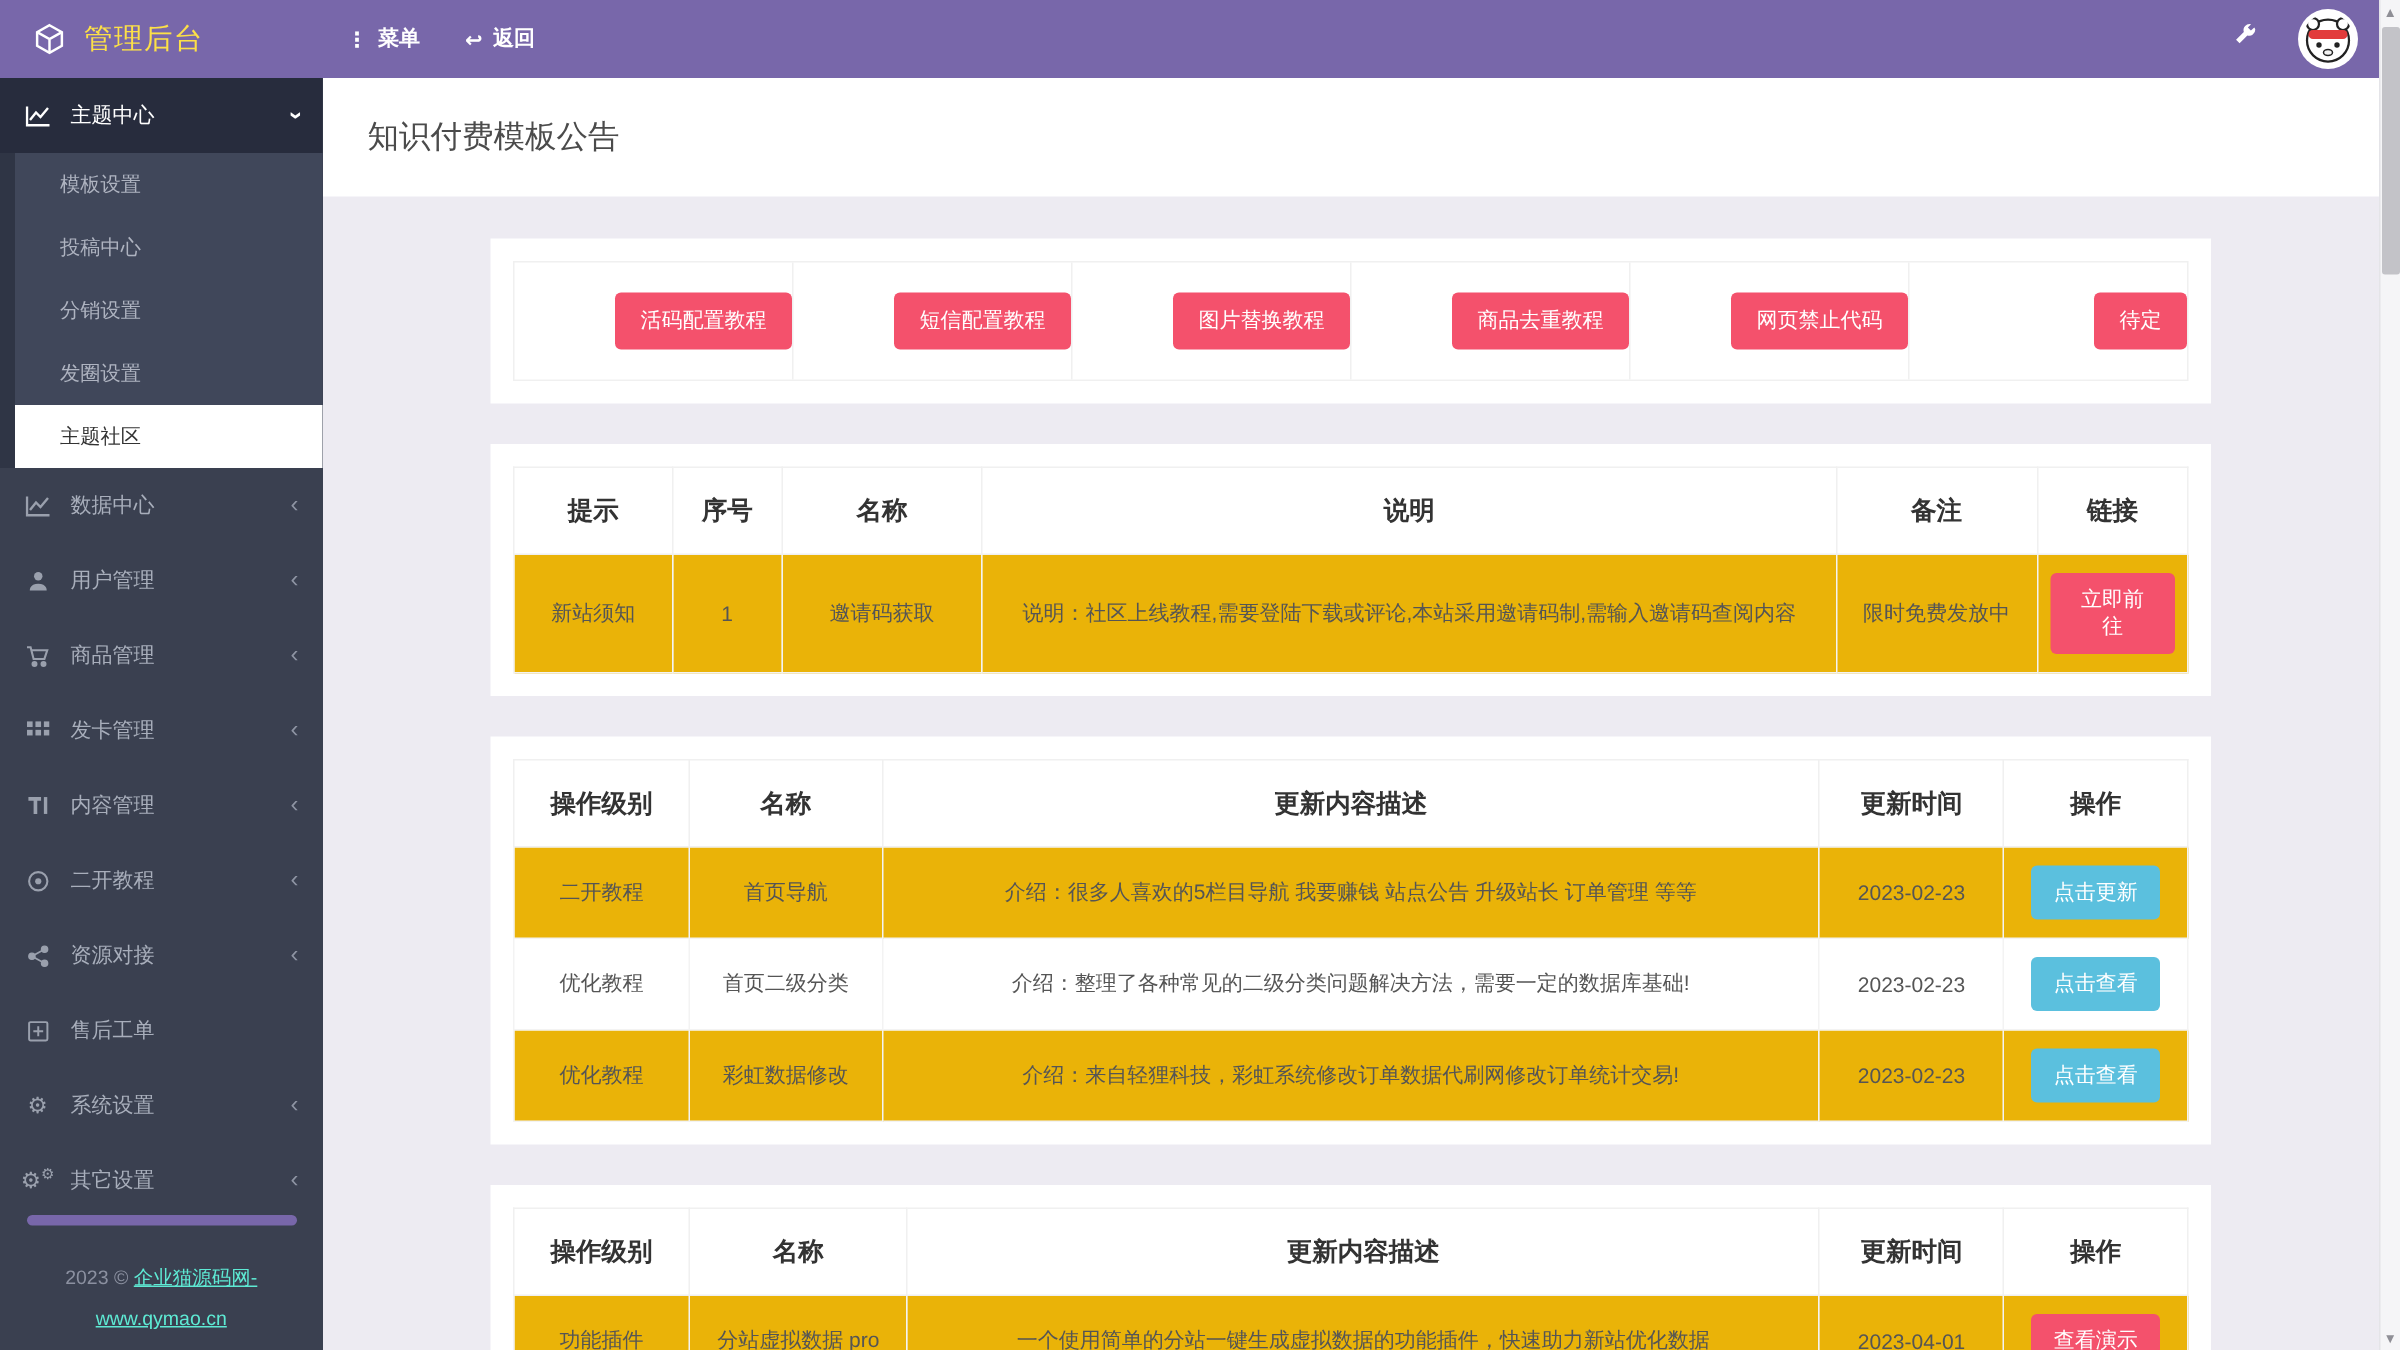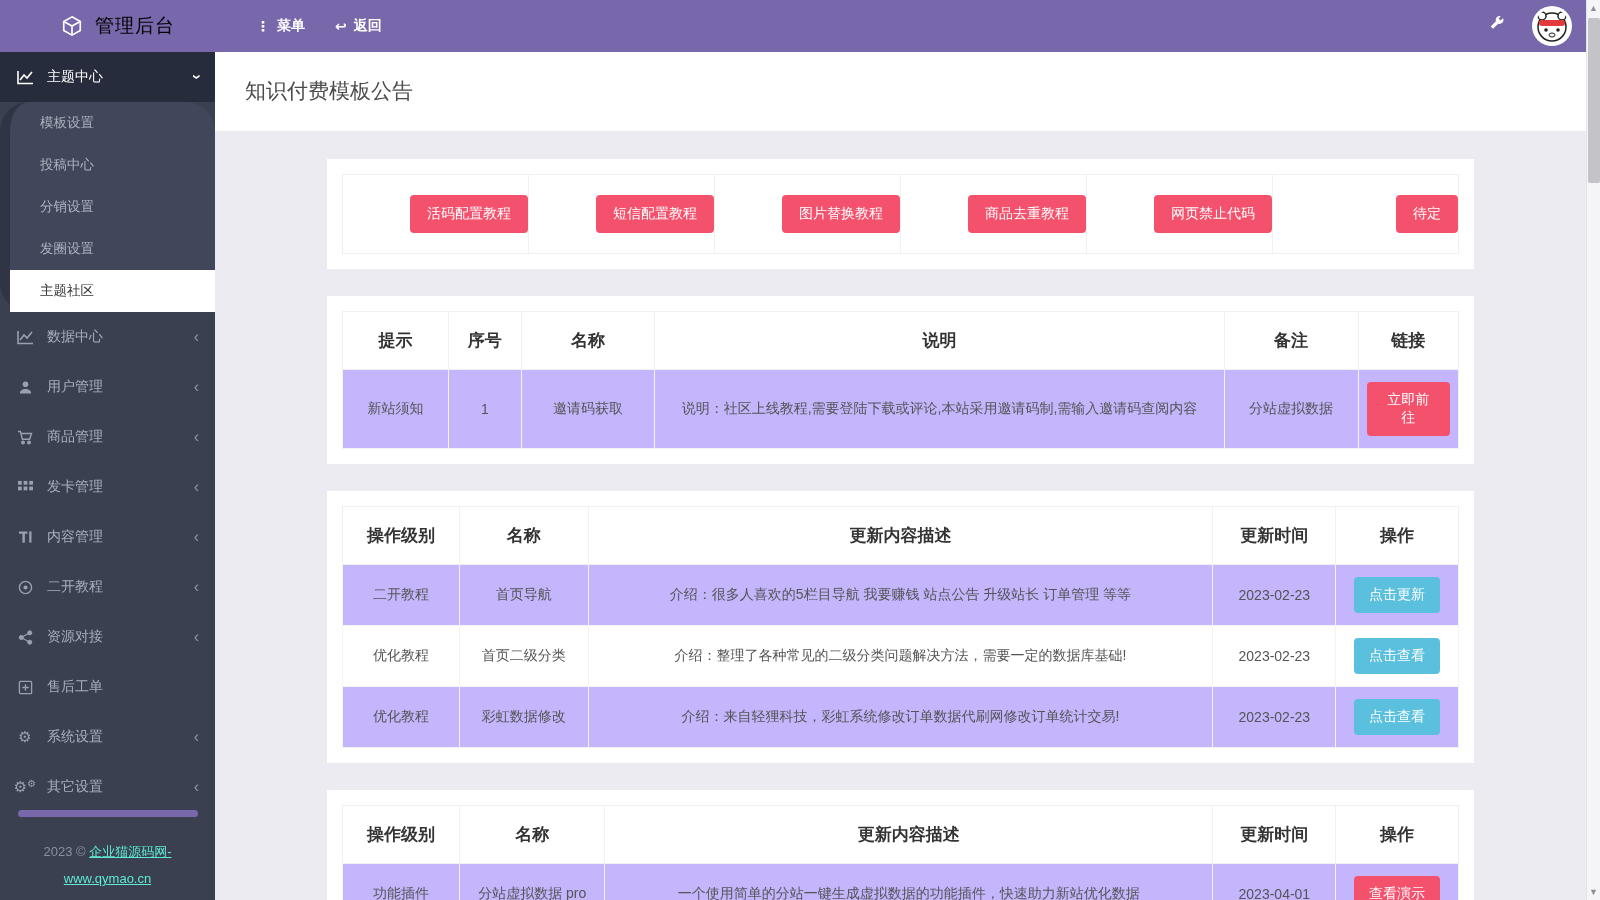--- a/index.html
+++ b/index.html
@@ -8,21 +8,21 @@
     font-family: "Liberation Sans", "DejaVu Sans", sans-serif;
     background:#edebf2; color:#333;
   }
   
   .topbar {
     position:fixed; top:0; left:0; width:1600px; height:52px;
     background:#7867aa; display:flex; align-items:center; z-index:30;
   }
   .brand {
     width:215px; flex:0 0 215px; display:flex; align-items:center; gap:12px;
-    padding-left:36px; color:#000000; font-size:19px; letter-spacing:1px;margin-left:25px;
+    padding-left:22px; color:#fde047; font-size:19px; letter-spacing:1px;
   }
   .brand svg { display:block; }
   .top-actions { display:flex; align-items:center; gap:30px; margin-left:16px; }
   .top-action { display:flex; align-items:center; gap:7px; color:#fff;
     font-size:14px; font-weight:bold; cursor:pointer; }
   .glyph { font-weight:bold; }
   .top-right { margin-left:auto; display:flex; align-items:center; gap:26px; padding-right:28px; }
   .avatar {
     width:40px; height:40px; border-radius:50%; background:#fff;
     border:3px solid rgba(255,255,255,.45); overflow:hidden; cursor:pointer;
@@ -35,21 +35,21 @@
   .side-item {
     height:50px; display:flex; align-items:center; gap:13px;
     padding:0 16px; color:#a8aebb; font-size:14px; cursor:pointer;
   }
   .side-item .ic { width:18px; display:inline-flex; justify-content:center; color:#9aa0ad; font-size:15px; }
   .side-item .ic svg { display:block; }
   .side-item .chev { margin-left:auto; font-size:16px; color:#8e94a3; }
   .side-item.active-parent { background:#272c3d; color:#fff; }
   .side-item.active-parent .ic { color:#fff; }
   .chev-down { display:inline-block; transform:rotate(90deg); font-weight:bold; color:#fff; }
-  .submenu { background:#40475a; border-left:10px solid #2f3545;border-radius:29px; }
+  .submenu { background:#40475a; border-left:10px solid #2f3545; }
   .submenu-item {
     height:42px; line-height:42px; padding-left:30px;
     color:#aeb3c0; font-size:13.5px; cursor:pointer;
   }
   .submenu-item.active { background:#ffffff; color:#333; }
   .side-footer { position:absolute; left:0; right:0; bottom:14px; text-align:center; }
   .side-footer .bar {
     width:180px; height:7px; border-radius:4px; background:#7867aa; margin:0 auto 26px auto;
   }
   .side-footer .line1 { font-size:13px; color:#8b90a0; margin-bottom:10px; }
@@ -70,21 +70,21 @@
     font-size:14px; padding:10px 17px; cursor:pointer;
     font-family:"Liberation Sans","DejaVu Sans",sans-serif; }
   .btn-red { background:#f4516c; }
   .btn-blue { background:#5bc0de; }
   
   table { width:100%; border-collapse:collapse; }
   th { font-size:17px; color:#333; font-weight:bold; text-align:center;
     padding:17px 8px; border:1px solid #f0f0f0; }
   td { font-size:14px; color:#555; text-align:center;
     padding:12px 8px; border:1px solid #f3f3f3; }
-  tbody tr.striped { background:#c4b5fd; }
+  tbody tr.striped { background:#eab308; }
   td .btn { padding:9px 15px; }
   
   .scrollbar { position:fixed; top:0; right:0; bottom:0; width:14px;
     background:#f5f5f7; border-left:1px solid #e4e4e8; z-index:40; }
   .scrollbar .arrow { color:#8f8f96; font-size:9px; text-align:center; height:16px; line-height:16px; }
   .scrollbar .arrow.down { position:absolute; bottom:0; left:0; right:0; }
   .scroll-thumb { position:absolute; top:18px; left:1px; width:12px; height:165px;
     background:#c3c3c8; border-radius:2px; }
 </style>
 </head>
@@ -317,21 +317,21 @@
             <th>备注</th>
             <th>链接</th>
           </tr>
         </thead>
         <tbody>
           <tr class="striped">
             <td>新站须知</td>
             <td>1</td>
             <td>邀请码获取</td>
             <td>说明：社区上线教程,需要登陆下载或评论,本站采用邀请码制,需输入邀请码查阅内容</td>
-            <td>分站虚拟数据</td>
+            <td>限时免费发放中</td>
             <td><button class="btn btn-red">立即前往</button></td>
           </tr>
         </tbody>
       </table>
     </div>
 
     <div class="card">
       <table>
         <colgroup>
           <col style="width:10.5%">

